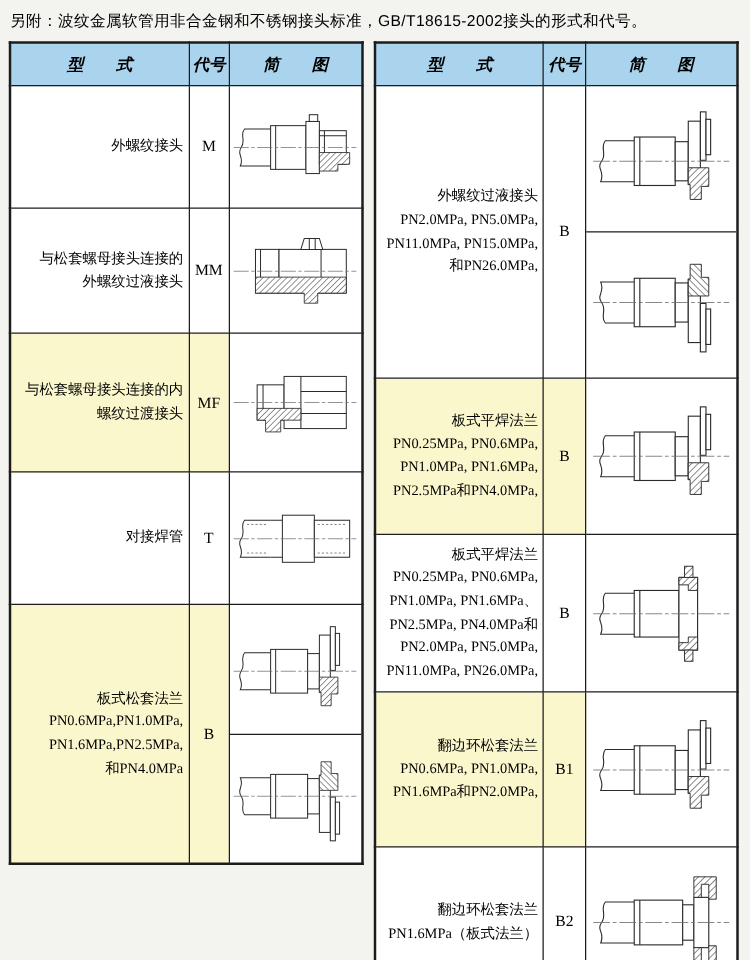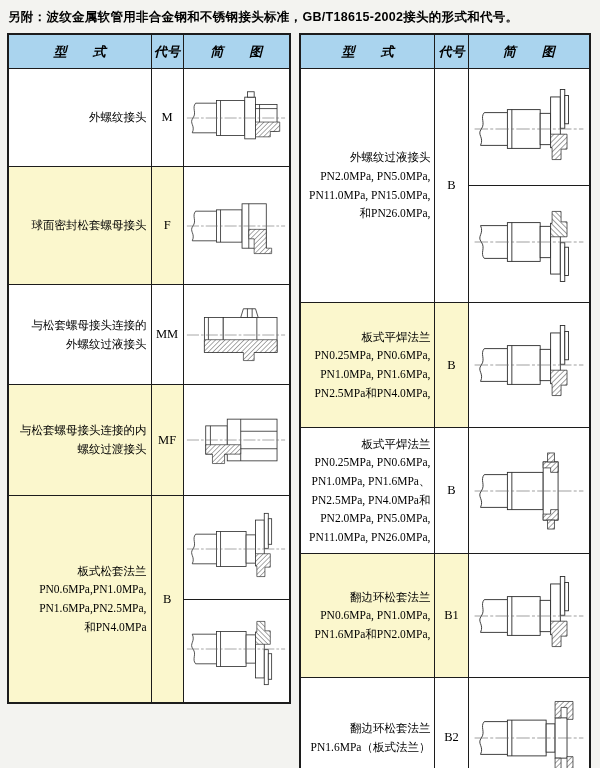--- a/index.html
+++ b/index.html
@@ -4,21 +4,21 @@
 <style>
   html,body{margin:0;padding:0;}
   body{
     width:600px;height:768px;
     background:var(--page-bg,#f3f3f0);
     font-family:"Liberation Serif","DejaVu Serif",serif;
     color:#000;overflow:hidden;
   }
   .title{
     font-family:"Liberation Sans","DejaVu Sans",sans-serif;
-    font-weight:700;font-size:12.5px;
+    font-weight:400;font-size:12.5px;
     padding:9px 6px 7px 8px;letter-spacing:.3px;
   }
   .tables{display:flex;gap:8px;padding:0 7px;align-items:flex-start;}
   table{border-collapse:collapse;table-layout:fixed;background:#fff;
         border:2px solid var(--border,#1c1c1c);}
   th,td{border:1px solid var(--border,#1c1c1c);padding:0;}
   th{
     background:var(--header-bg,#aad4ee);
     height:33px;font-size:13px;font-weight:700;white-space:pre;
     font-family:"Liberation Serif","DejaVu Serif",serif;
@@ -176,46 +176,46 @@
     <tbody>
       <tr class="lr0">
         <td class="type">外螺纹接头</td>
         <td class="code">M</td>
         <td class="diag">
           <svg class="sv" viewBox="0 0 150 110">
               <use href="#g-m"></use>
             </svg>
         </td>
       </tr>
-      <tr class="lr1 hl">
-        <td class="type">球面密封松套螺母接头</td>
-        <td class="code">F</td>
-        <td class="diag">
-          <svg class="sv" viewBox="0 0 150 110">
-              <use href="#g-f"></use>
-            </svg>
-        </td>
-      </tr>
       <tr class="lr2">
         <td class="type">与松套螺母接头连接的
 外螺纹过液接头</td>
         <td class="code">MM</td>
         <td class="diag">
           <svg class="sv" viewBox="0 0 150 110">
               <use href="#g-mm"></use>
             </svg>
         </td>
       </tr>
       <tr class="lr3 hl">
         <td class="type">与松套螺母接头连接的内
 螺纹过渡接头</td>
         <td class="code">MF</td>
         <td class="diag">
           <svg class="sv" viewBox="0 0 150 110">
               <use href="#g-mf"></use>
+            </svg>
+        </td>
+      </tr>
+      <tr class="lr4">
+        <td class="type">对接焊管</td>
+        <td class="code">T</td>
+        <td class="diag">
+          <svg class="sv" viewBox="0 0 150 110">
+              <use href="#g-t"></use>
             </svg>
         </td>
       </tr>
       <tr class="lr5 hl">
         <td class="type">板式松套法兰
 PN0.6MPa,PN1.0MPa,
 PN1.6MPa,PN2.5MPa,
 和PN4.0MPa</td>
         <td class="code">B</td>
         <td class="diag">

